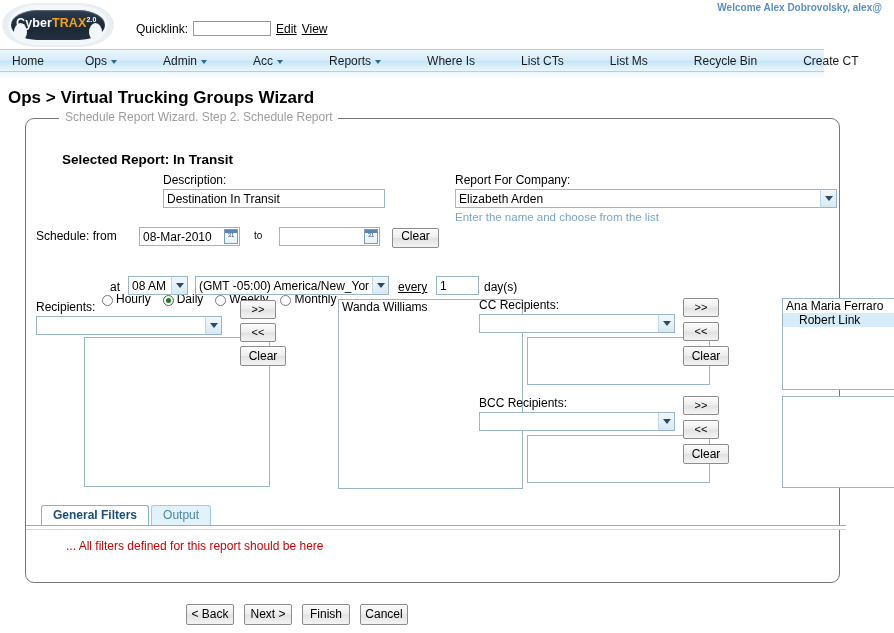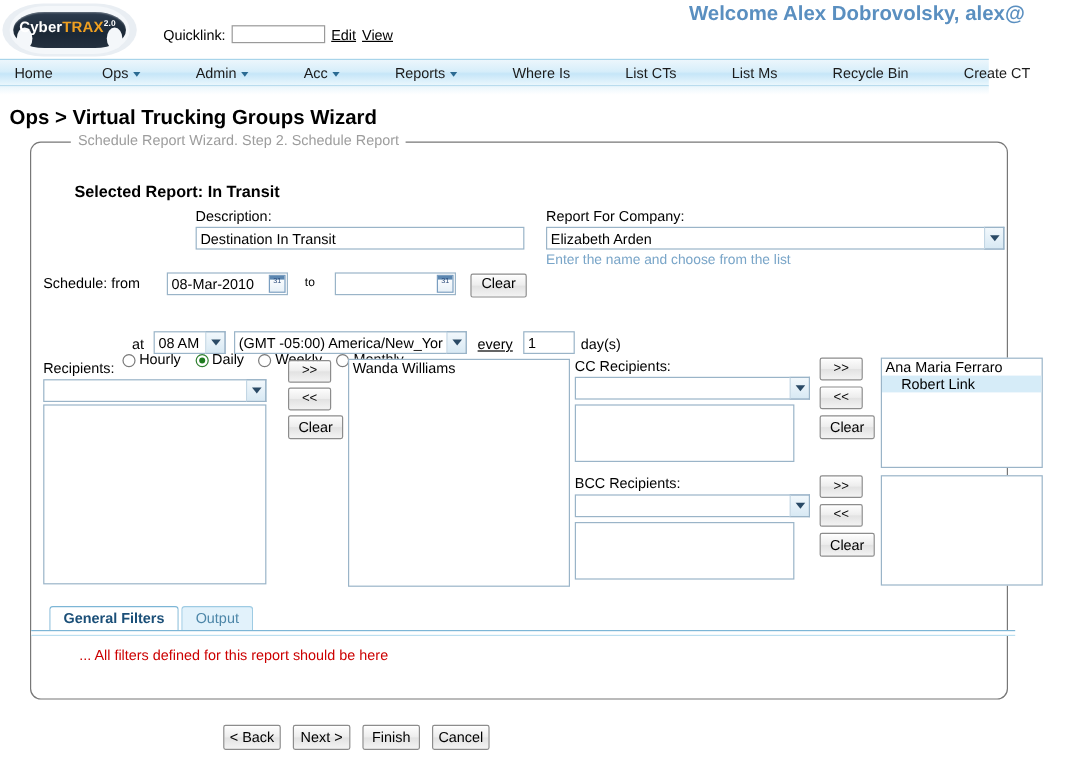--- a/index.html
+++ b/index.html
@@ -59,22 +59,22 @@
     border: 1px solid #9a9a9a; background: #fff;
     font-family: "Liberation Sans", sans-serif; font-size: 11px;
     padding: 0 2px;
   }
   .hdr-link {
     color: #000; text-decoration: underline; cursor: pointer;
     font-size: 12px;
   }
 
   .welcome {
-    position: absolute; right: 40px; top: 2px;
-    color: #5a8fc0; font-weight: bold; font-size: 17px;
+    position: absolute; right: 12px; top: 2px;
+    color: #5a8fc0; font-weight: bold; font-size: 10px;
     white-space: nowrap;
   }
 
   
   .navbar {
     position: absolute; left: 0; top: 49px; width: 824px; height: 23px;
     background: linear-gradient(180deg,#ecf6fc 0%, #d7eefa 45%, #c6e6f8 55%, #eaf7fd 100%);
     border-top: 1px solid #a8d4ea;
     border-bottom: 1px solid #a8d4ea;
     display: flex; align-items: center;
@@ -128,21 +128,21 @@
   .lbl-desc { position: absolute; left: 163px; top: 173px; }
   .lbl-company { position: absolute; left: 455px; top: 173px; }
 
   .txt {
     box-sizing: border-box; background: #fff;
     border: 1px solid #9ab4c8;
     font-family: "Liberation Sans", sans-serif; font-size: 12px;
     padding: 1px 3px; color: #000;
   }
   .inp-desc {
-    position: absolute; left: 163px; top: 189px; width: 274px; height: 19px;
+    position: absolute; left: 163px; top: 189px; width: 222px; height: 19px;
   }
   .combo-wrap { position: absolute; }
   .combo-input {
     box-sizing: border-box; background: #fff; border: 1px solid #9ab4c8;
     font-family: "Liberation Sans", sans-serif; font-size: 12px;
     padding: 1px 3px; color: #000; height: 19px;
   }
   .combo-btn {
     position: absolute; right: 0; top: 0; width: 17px; height: 19px;
     box-sizing: border-box;
@@ -225,21 +225,21 @@
 
   
   .rcp-label { position: absolute; font-size: 12px; color: #000; white-space: nowrap; }
   .lbl-rcp  { left: 36px; top: 300px; }
   .lbl-cc   { left: 479px; top: 298px; }
   .lbl-bcc  { left: 479px; top: 396px; }
 
   .listbox {
     position: absolute; box-sizing: border-box;
     background: #fff; border: 1px solid #9ab4c8;
-    overflow: hidden; font-size: 12px; color: #000;
+    overflow: hidden; font-size: 12px; color: #000; margin-left: 48px;
   }
   .listbox .opt { padding: 0 3px; line-height: 14px; white-space: nowrap; cursor: pointer; }
   .listbox .opt.sel { background: #d6ecf8; padding-left: 16px; }
 
   .rcp-combo { left: 36px; top: 316px; width: 186px; height: 19px; }
   .rcp-combo .combo-input { width: 186px; }
   .rcp-list { left: 36px; top: 337px; width: 186px; height: 150px; }
 
   .rcp-main-list { left: 290px; top: 299px; width: 185px; height: 190px; }
 

